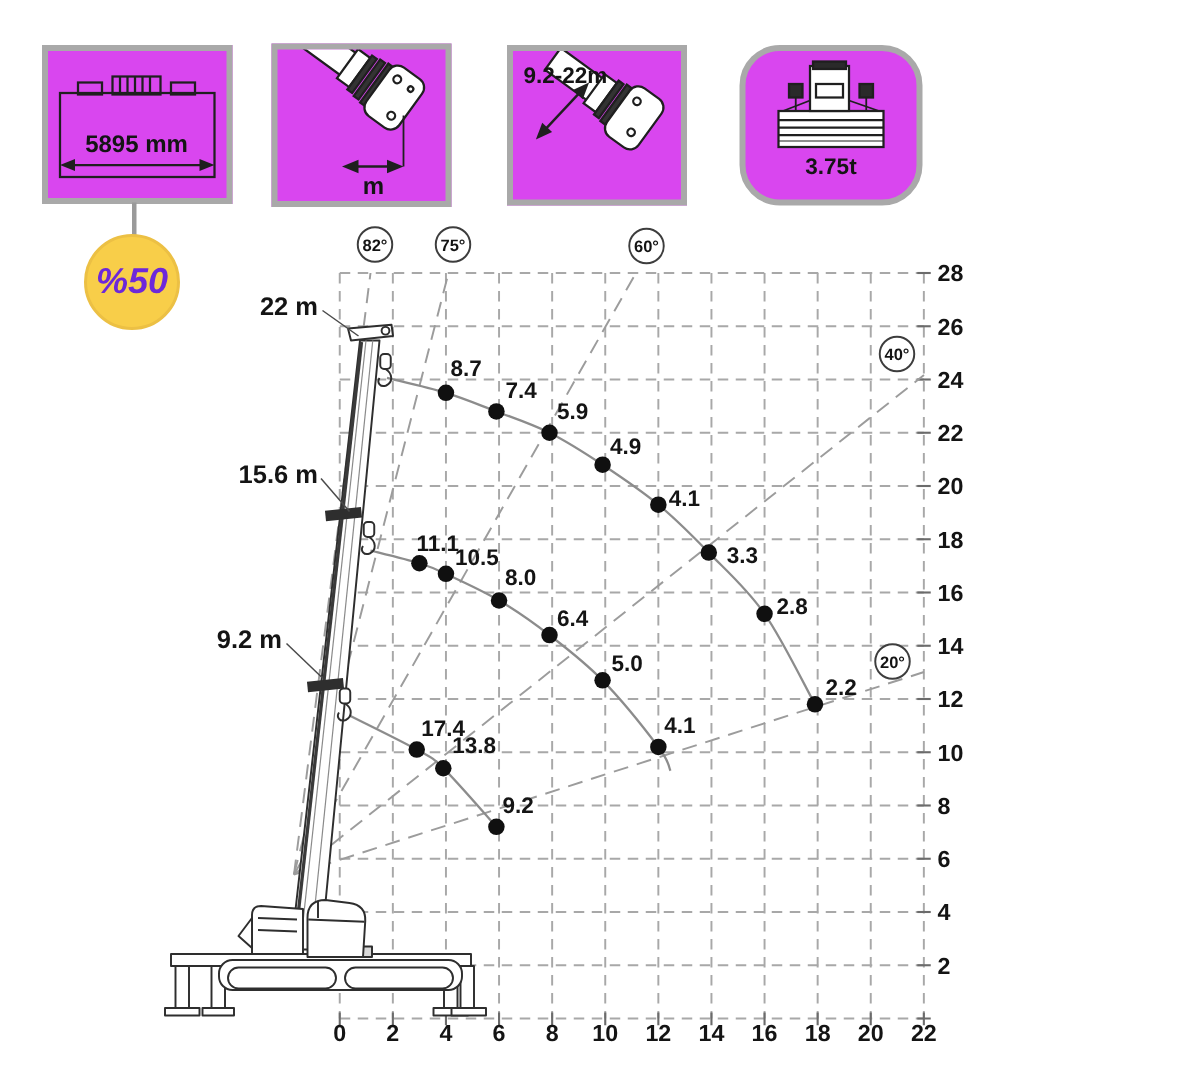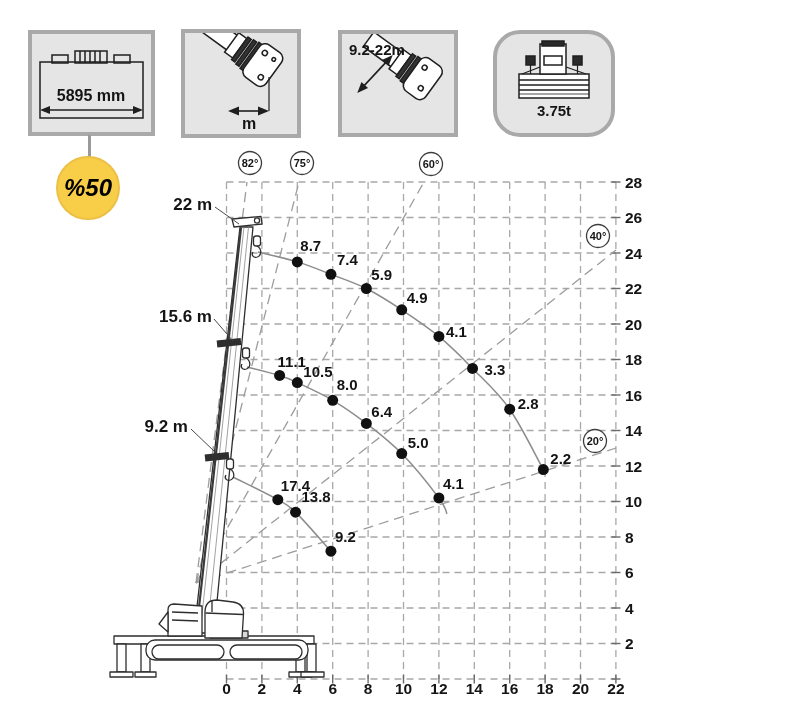--- a/index.html
+++ b/index.html
@@ -1,27 +1,27 @@
 <!DOCTYPE html>
 <html><head>
 <meta charset="utf-8">
 <style>
   html,body{margin:0;padding:0;background:#fff;}
   body{width:800px;height:723px;font-family:"Liberation Sans",sans-serif;}
   .stage{position:relative;width:800px;height:723px;overflow:hidden;background:#fff;}
-  .legend-box{position:absolute;background:#e5e5e5;border:4px solid #a9a9a9;box-sizing:border-box;}
+  .legend-box{position:absolute;background:#d946ef;border:4px solid #a9a9a9;box-sizing:border-box;}
   #box1{left:28px;top:30px;width:127px;height:106px;}
   #box2{left:181px;top:29px;width:120px;height:109px;}
   #box3{left:338px;top:30px;width:120px;height:107px;}
   #box4{left:493px;top:30px;width:122px;height:107px;border-radius:27px;}
   .legend-box svg{width:100%;height:100%;display:block;}
   .connector{position:absolute;left:88px;top:135px;width:3px;height:23px;background:#9a9a9a;}
   .badge{position:absolute;left:56px;top:156px;width:64px;height:64px;border-radius:50%;
          background:#f8ce49;border:2px solid #ecc044;display:flex;align-items:center;justify-content:center;
-         font-weight:bold;font-style:italic;font-size:24px;color:#000000;box-sizing:border-box;}
+         font-weight:bold;font-style:italic;font-size:24px;color:#6d28d9;box-sizing:border-box;}
   #chart-svg{position:absolute;left:0;top:0;}
   svg text{font-family:"Liberation Sans",sans-serif;font-weight:700;fill:#141414;}
   .tick-label{font-size:15.5px;}
   .load-label{font-size:15px;}
   .angle-label{font-size:11px;}
   .boom-label{font-size:17px;}
   .legend-label{font-size:16px;}
   .legend-label-sm{font-size:15px;}
 </style>
 </head>

